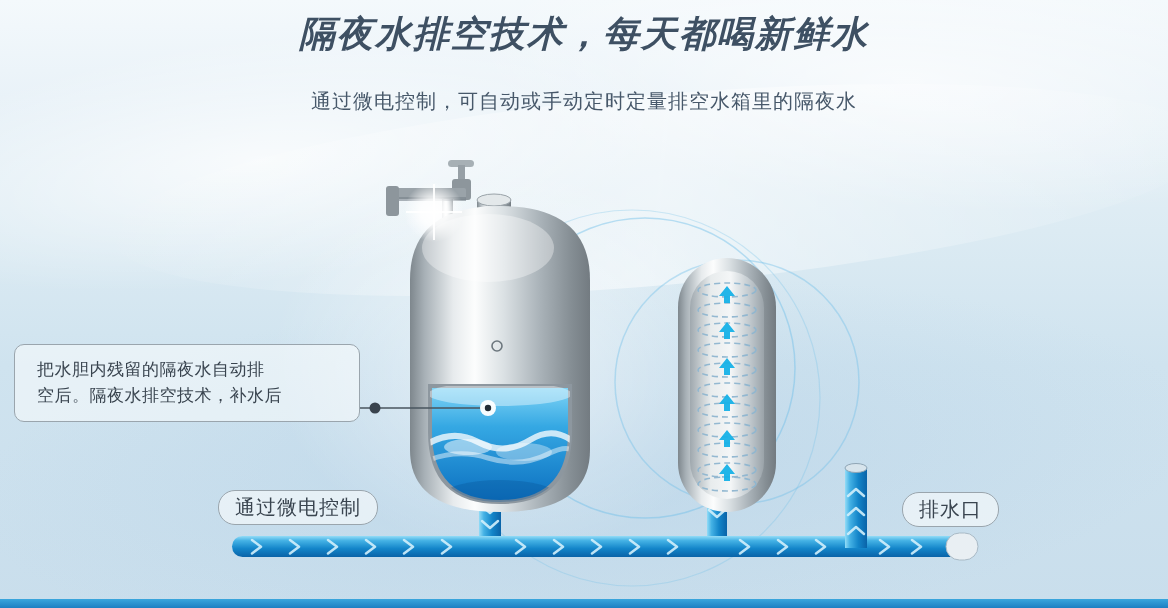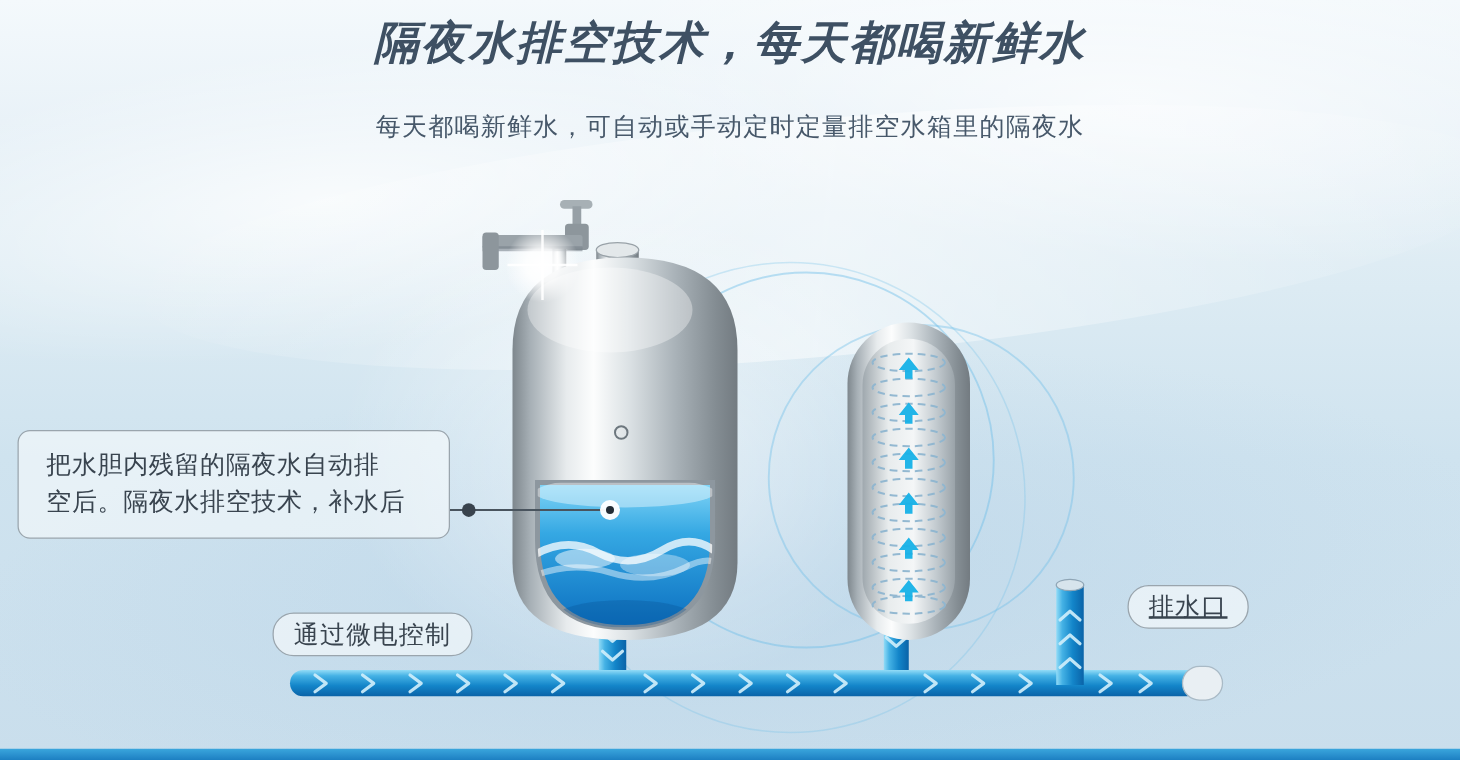--- a/index.html
+++ b/index.html
@@ -29,47 +29,47 @@
   }
   .subtitle{
     position:absolute;top:88px;left:0;width:100%;text-align:center;
     font-size:20px;color:#47586a;letter-spacing:1px;
   }
   .diagram{position:absolute;left:0;top:0;width:1168px;height:608px;}
   .callout{
     position:absolute;left:14px;top:344px;width:300px;
     border:1px solid #9aa5ad;border-radius:10px;
     background:rgba(251,253,254,.55);
-    padding:12px 22px;color:#39444f;font-size:20px;line-height:1.52;
+    padding:12px 22px;color:#39444f;font-size:17px;line-height:1.52;
     letter-spacing:.5px;
   }
   .pill{
     position:absolute;border:1px solid #9aa5ad;border-radius:17px;
     background:rgba(251,253,254,.6);color:#39444f;font-size:20px;
     padding:3px 16px;letter-spacing:1px;
   }
   .pill-tap{left:218px;top:490px;}
-  .pill-drain{left:902px;top:468px;text-decoration:underline;}
+  .pill-drain{left:902px;top:492px;}
   .bottom-bar{
     position:absolute;left:0;bottom:0;width:100%;height:9px;
     background:linear-gradient(180deg,#3aa6dd,#1d7fc2);
   }
 </style>
 </head>
 <body>
 
 <div class="stage">
   <div class="wave wave1"></div>
   <div class="wave wave2"></div>
   <div class="wave wave3"></div>
   <div class="wave wave4"></div>
   <div class="wave wave5"></div>
 
   <h1 class="title">隔夜水排空技术，每天都喝新鲜水</h1>
-  <div class="subtitle">每天都喝新鲜水，可自动或手动定时定量排空水箱里的隔夜水</div>
+  <div class="subtitle">通过微电控制，可自动或手动定时定量排空水箱里的隔夜水</div>
 
   <svg class="diagram" viewBox="0 0 1168 608" xmlns="http://www.w3.org/2000/svg">
     <defs>
       <linearGradient id="metalH" x1="0" y1="0" x2="1" y2="0">
         <stop offset="0" stop-color="#7e878d"></stop>
         <stop offset="0.08" stop-color="#a7b0b6"></stop>
         <stop offset="0.24" stop-color="#e7ebed"></stop>
         <stop offset="0.36" stop-color="#fcfdfd"></stop>
         <stop offset="0.52" stop-color="#dbe1e4"></stop>
         <stop offset="0.72" stop-color="#aab3b9"></stop>

